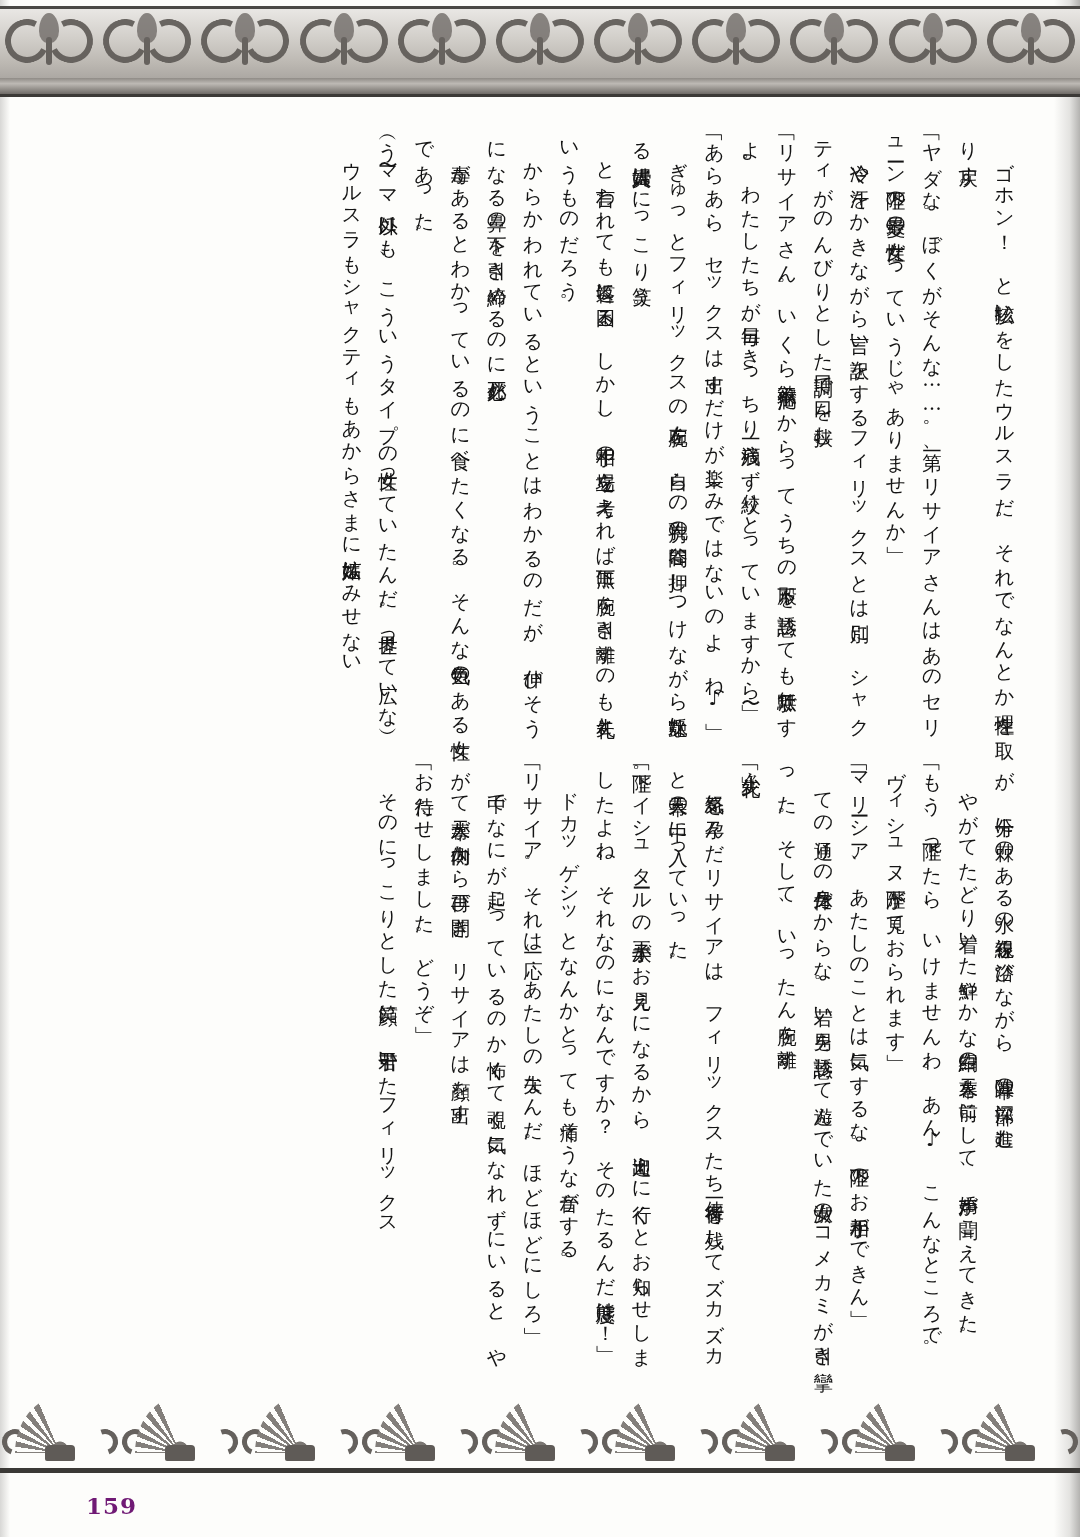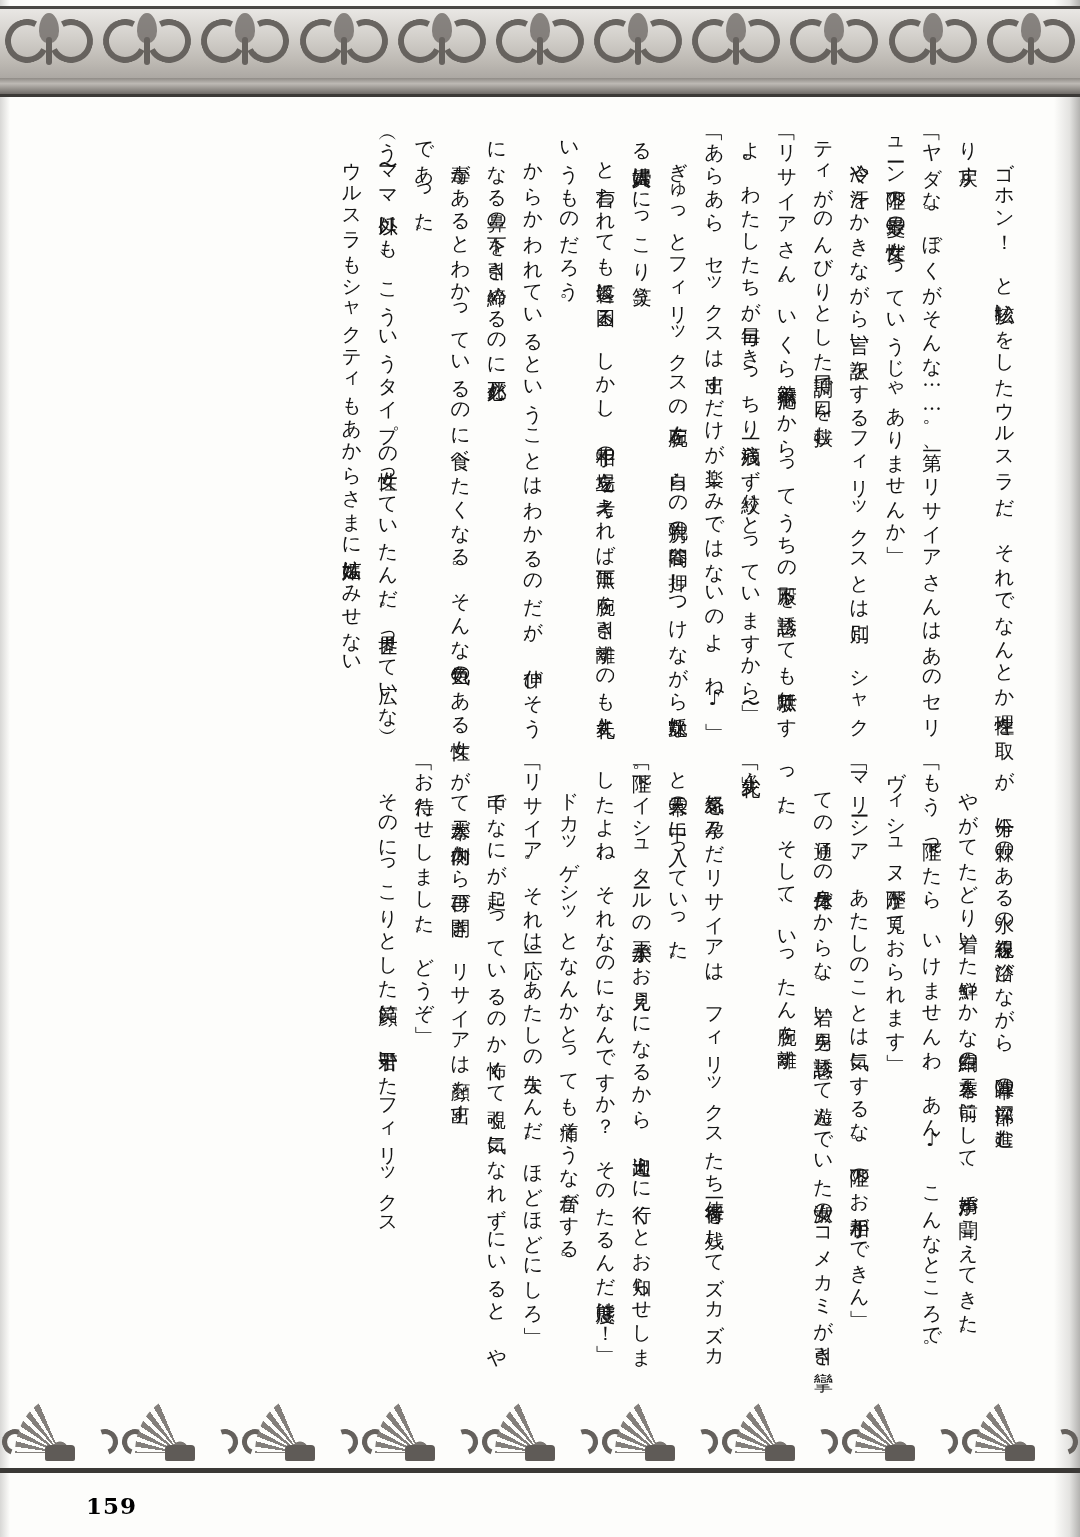--- a/index.html
+++ b/index.html
@@ -180,21 +180,21 @@
 
   
   .page-number {
     position: absolute;
     left: 86px;
     bottom: 18px;
     font-family: "DejaVu Serif", "Liberation Serif", serif;
     font-weight: bold;
     font-size: 23px;
     letter-spacing: 1px;
-    color: #000000;
+    color: #701a75;
   }
 
   
   .text-area {
     position: absolute;
     left: 78px;
     right: 58px;
     top: 128px;
     bottom: 168px;
   }

